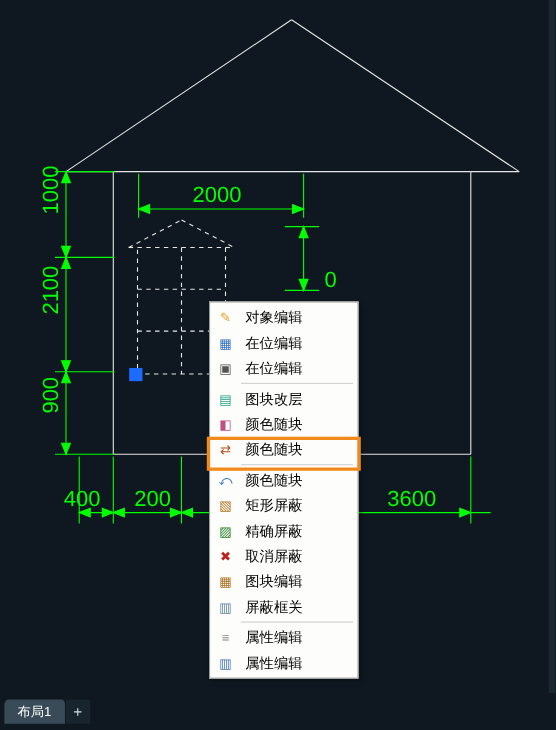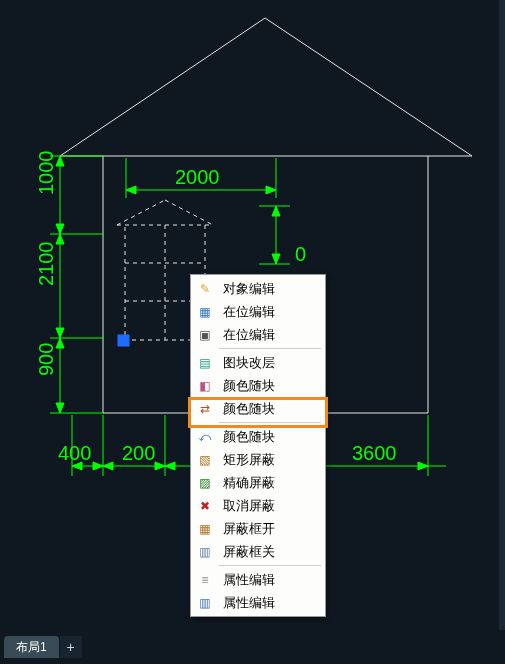--- a/index.html
+++ b/index.html
@@ -254,21 +254,21 @@
     <div class="row">
       <span class="iconbox" style="color: rgb(32, 128, 32);">▨</span>
       <span>精确屏蔽</span>
     </div>
     <div class="row">
       <span class="iconbox" style="color: rgb(192, 32, 32);">✖</span>
       <span>取消屏蔽</span>
     </div>
     <div class="row">
       <span class="iconbox" style="color: rgb(176, 112, 32);">▦</span>
-      <span>屏蔽框开</span>
+      <span>图块编辑</span>
     </div>
     <div class="row">
       <span class="iconbox" style="color: rgb(96, 128, 160);">▥</span>
       <span>屏蔽框关</span>
     </div>
     <div class="sep"></div>
     <div class="row">
       <span class="iconbox" style="color: rgb(136, 136, 136);">≡</span>
       <span>属性编辑</span>
     </div>

